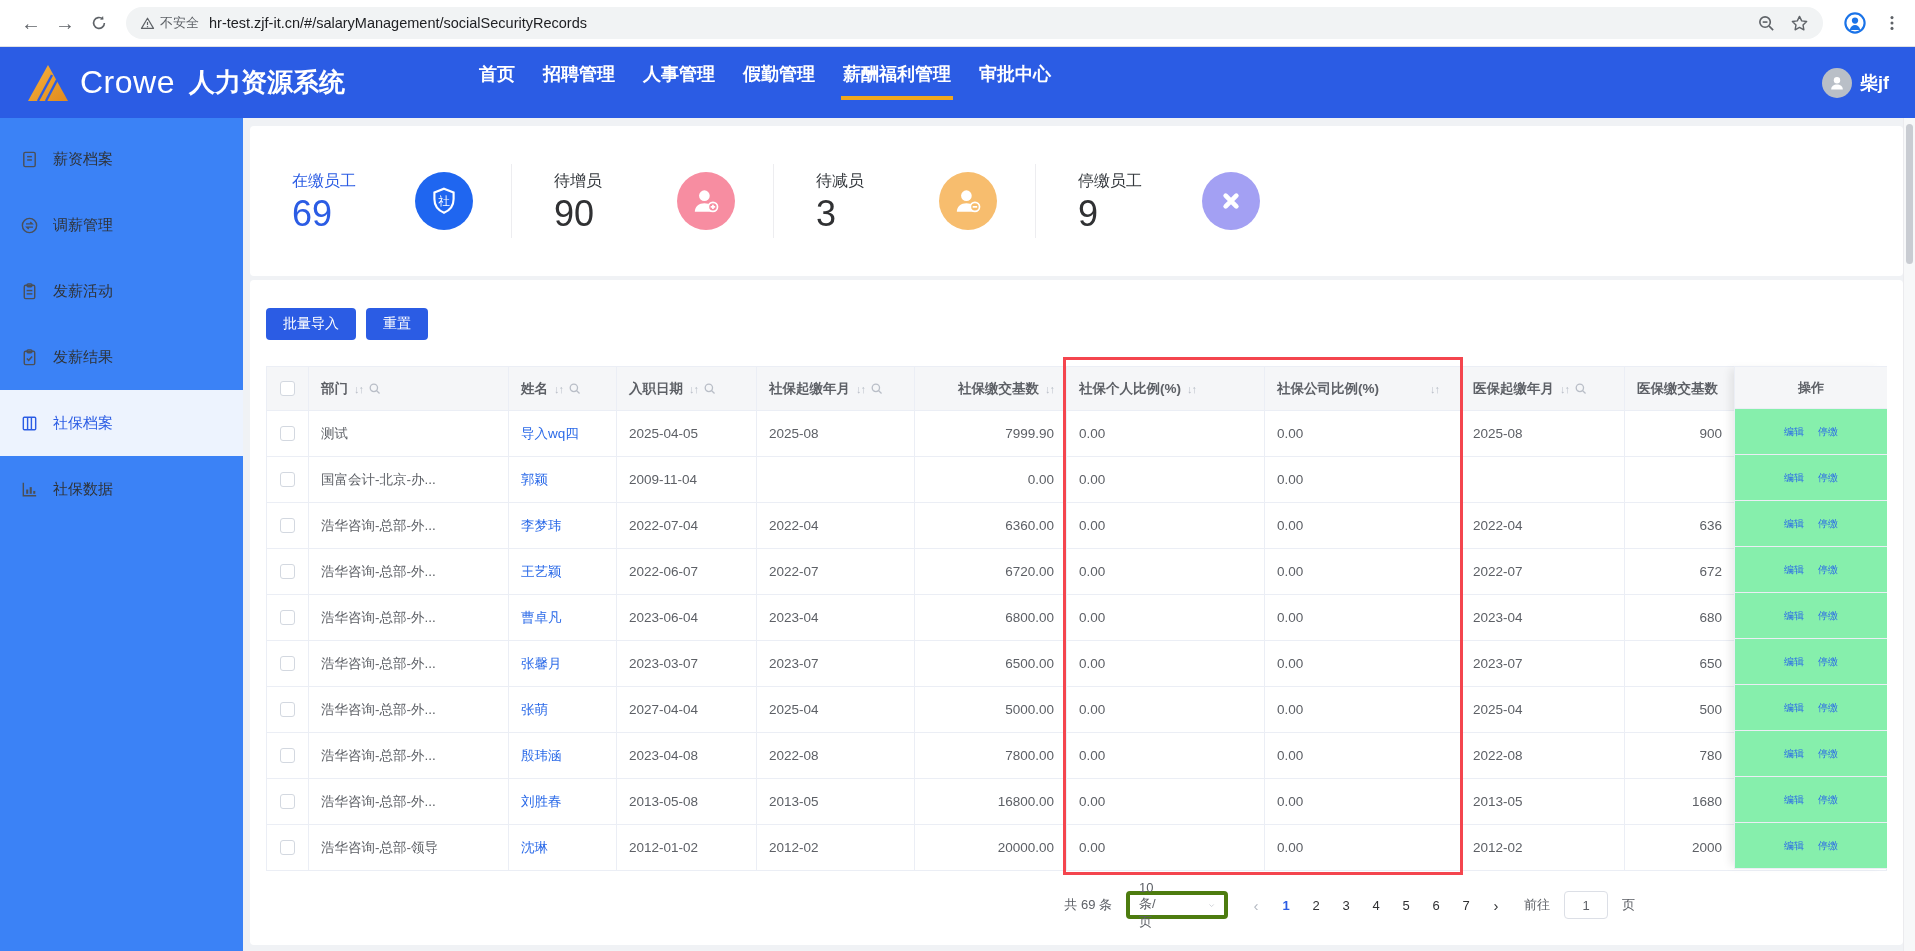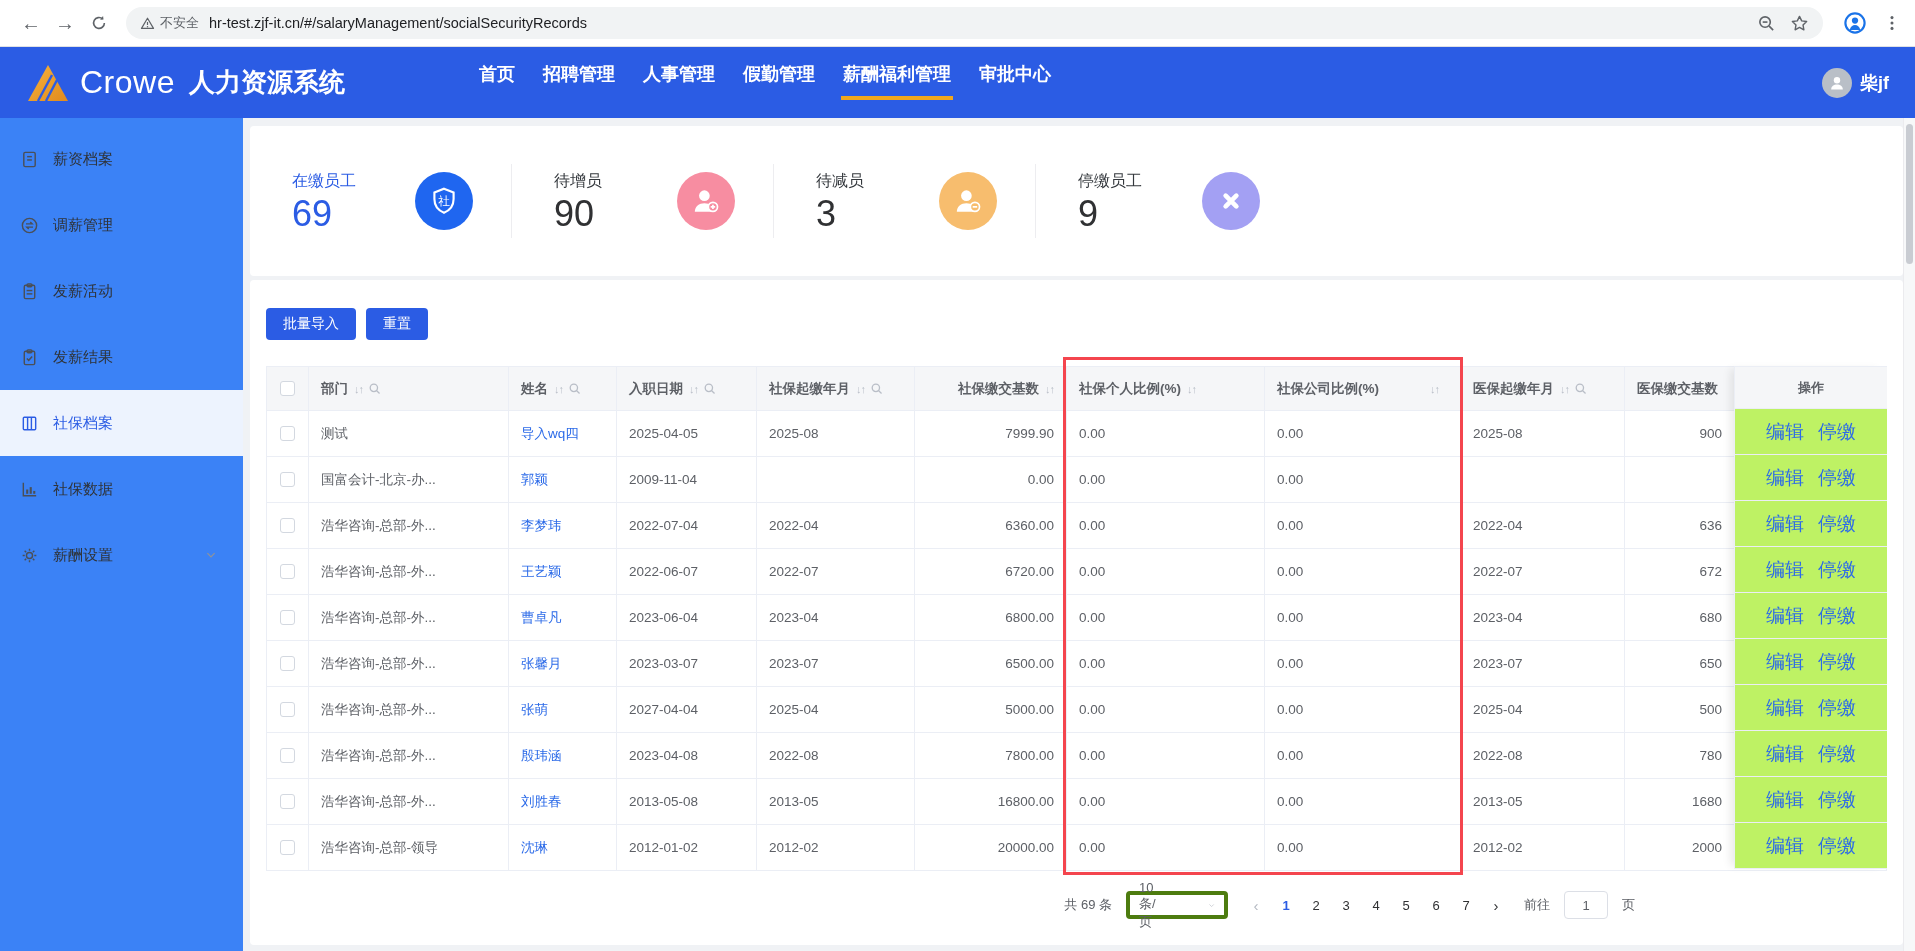--- a/index.html
+++ b/index.html
@@ -70,21 +70,21 @@
   .thead .c9 { justify-content:flex-start; }
   .ellip { overflow:hidden; text-overflow:ellipsis; white-space:nowrap; }
   .sorter { font-size:11px; color:#b9bec7; margin-left:6px; letter-spacing:-1px; flex:0 0 auto; }
   .search-ic { margin-left:5px; flex:0 0 auto; }
   .cb { width:15px; height:15px; border:1px solid #d3d8e0; border-radius:3px; background:#fff; cursor:pointer; }
   a.link { color:#2b6ae8; text-decoration:none; cursor:pointer; }
 
   
   .fixed-col { position:absolute; top:0; right:0; width:153px; z-index:4; box-shadow:-7px 0 8px -3px rgba(0,0,0,.08); border-left:1px solid #ebeef5; }
   .fhead { height:43px; background:#f5f6f8; display:flex; align-items:center; justify-content:center; font-weight:bold; color:#5d6066; font-size:13px; border-bottom:1px solid #ebeef5; border-top:1px solid #ebeef5; }
-  .frow { height:46px; background:#bef264; display:flex; align-items:center; justify-content:center; gap:14px; border-bottom:1px solid #ebeef5; font-size:19px; }
+  .frow { height:46px; background:#86efac; display:flex; align-items:center; justify-content:center; gap:14px; border-bottom:1px solid #ebeef5; font-size:10px; }
 
   
   .red-box { position:absolute; left:797px; top:-9px; width:400px; height:518px; border:3px solid #f4454e; z-index:6; pointer-events:none; }
 
   
   .pagination { display:flex; align-items:center; justify-content:flex-end; gap:14px; margin-top:20px; padding-right:252px; font-size:13px; color:#5d6066; }
   .psel { width:102px; height:28px; border:4px solid #4d7c0f; border-radius:4px; display:flex; align-items:center; justify-content:space-between; padding:0 9px; color:#5d6066; cursor:pointer; background:#fff;gap:40px; }
   .pager { display:flex; align-items:center; gap:2px; }
   .pg { min-width:28px; height:28px; display:flex; align-items:center; justify-content:center; color:#303133; font-size:13px; cursor:pointer; }
   .pg.arrow { color:#b4b9c2; font-size:15px; }
@@ -241,34 +241,20 @@
       <span class="s-ic">
           <svg width="19" height="19" viewBox="0 0 20 20" fill="none" stroke="currentColor" stroke-width="1.5">
             <path d="M3.5 3 v13.5 h13.5"></path>
             <rect x="6.5" y="10" width="2.2" height="4.5" fill="currentColor" stroke="none"></rect>
             <rect x="10.2" y="7.5" width="2.2" height="7" fill="currentColor" stroke="none"></rect>
             <rect x="13.9" y="11.5" width="2.2" height="3" fill="currentColor" stroke="none"></rect>
           </svg>
         </span>
       <span>社保数据</span>
     </div>
-    <div class="side-item">
-      <span class="s-ic">
-          <svg width="19" height="19" viewBox="0 0 20 20" fill="none" stroke="currentColor" stroke-width="1.5">
-            <circle cx="10" cy="10" r="3.2"></circle>
-            <path d="M10 2.8 v2.2 M10 15 v2.2 M2.8 10 h2.2 M15 10 h2.2 M4.9 4.9 l1.6 1.6 M13.5 13.5 l1.6 1.6 M15.1 4.9 l-1.6 1.6 M6.5 13.5 l-1.6 1.6"></path>
-          </svg>
-        </span>
-      <span>薪酬设置</span>
-      <span class="chev">
-          <svg width="12" height="12" viewBox="0 0 20 20" fill="none" stroke="currentColor" stroke-width="2">
-            <polyline points="4 7 10 13 16 7"></polyline>
-          </svg>
-        </span>
-    </div>
   </aside>
 
   <main class="main">
 
     <section class="stats-card">
       <div class="stat highlight">
         <div>
           <div class="s-label">在缴员工</div>
           <div class="s-num">69</div>
         </div>

